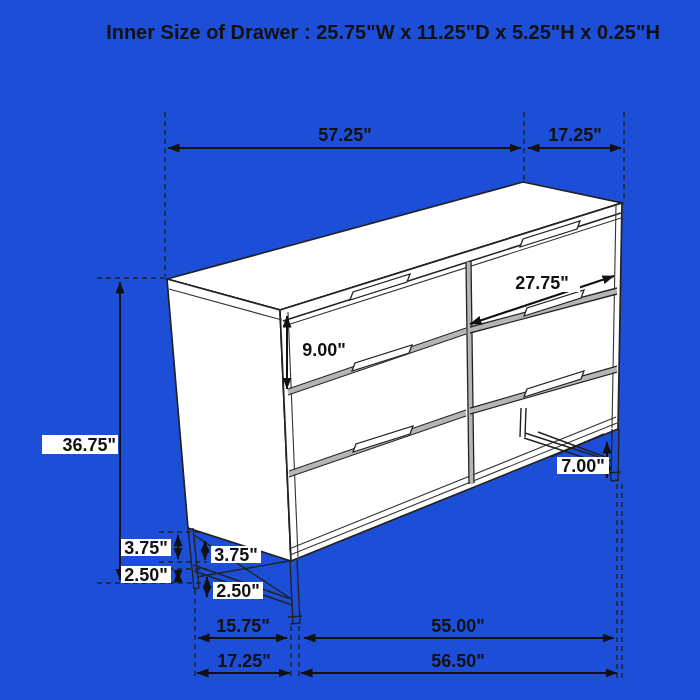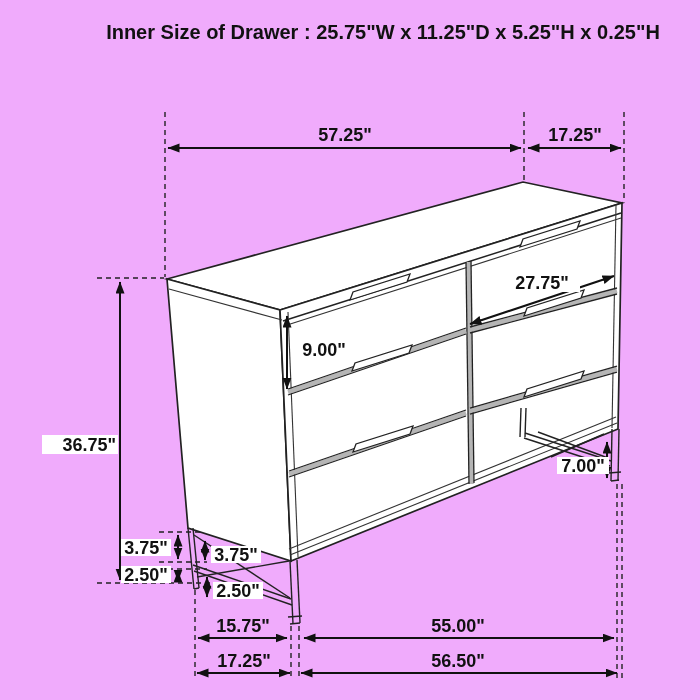--- a/index.html
+++ b/index.html
@@ -1,16 +1,16 @@
 <!DOCTYPE html>
 <html><head>
 <meta charset="utf-8">
 <style>
   html,body{margin:0;padding:0;background:#fff;}
-  .stage{position:relative;width:700px;height:700px;background:#f0abfc;
+  .stage{position:relative;width:700px;height:700px;background:#1d4ed8;
          font-family:"Liberation Sans", sans-serif;overflow:hidden;}
   svg{display:block}
   text{fill:#111;font-family:"Liberation Sans", sans-serif;font-weight:bold;}
   .dim-label{font-size:18px;}
   .title-label{font-size:20px;}
   .edge{stroke:#222;fill:none;}
   .face{stroke:#222;fill:#ffffff;}
   .thin{stroke:#333;stroke-width:1.1;fill:none;}
   .band-gray{stroke:#b5b5b5;stroke-width:4.5;fill:none;}
   .band-edge{stroke:#222;stroke-width:1.3;fill:none;}

